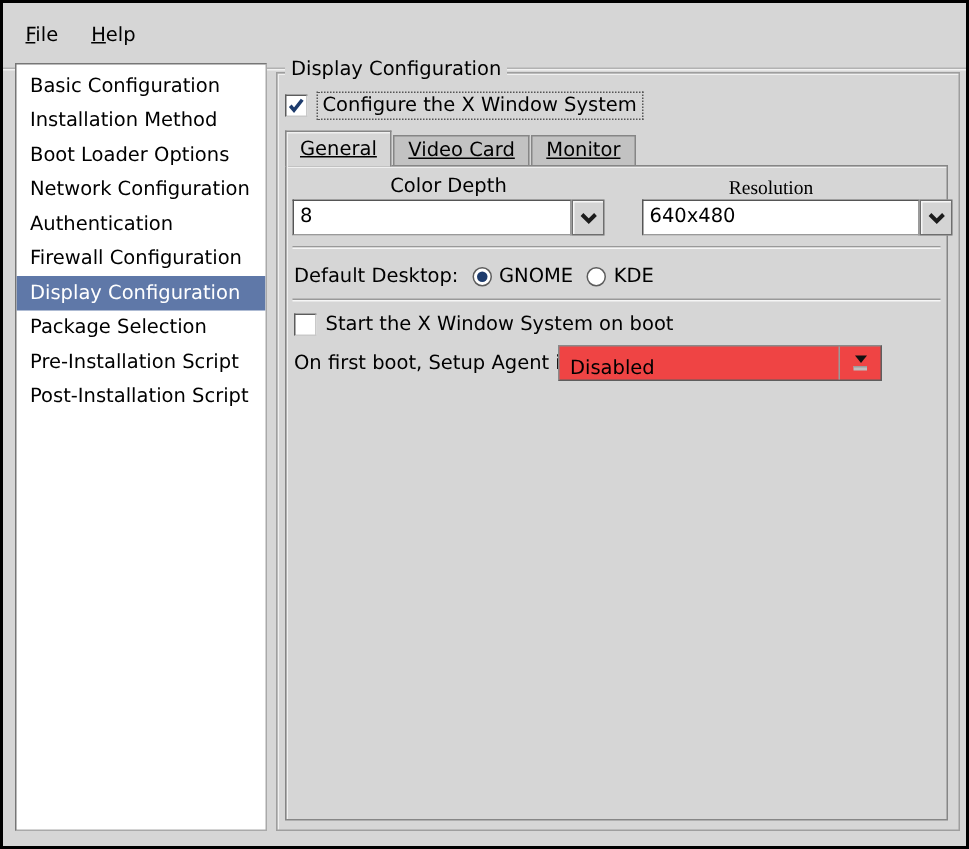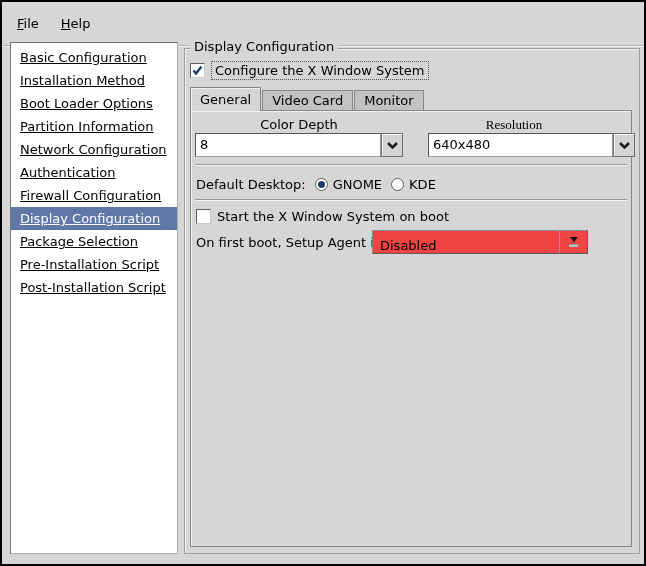--- a/index.html
+++ b/index.html
@@ -19,21 +19,21 @@
   }
   .menu-item { padding: 6px 11px; cursor: default; }
   .menu-item u { text-decoration: underline; }
 
   
   .sidebar {
     position: absolute; left: 8px; top: 40px; width: 168px; height: 512px;
     background: #fff; border: 1px solid; border-color: #767676 #a9a9a9 #a9a9a9 #767676;
     padding-top: 3px; overflow: hidden;
   }
-  .side-item { height: 23px; line-height: 23px; padding-left: 9px; white-space: nowrap; cursor: default; text-decoration: underline; }
+  .side-item { height: 23px; line-height: 23px; padding-left: 9px; white-space: nowrap; cursor: default; }
   .side-item.selected { background: #5f78a8; color: #fff; }
 
   
   .frame {
     position: absolute; left: 182px; top: 46px; width: 456px; height: 506px;
     border: 1px solid #9e9e9e; box-shadow: inset 1px 1px 0 #f0f0f0;
   }
   .frame-legend {
     position: absolute; left: 5px; top: -10px; padding: 0 4px;
     background: #d6d6d6; white-space: nowrap;
@@ -49,21 +49,21 @@
   .focus-label { border: 1px dotted #555; padding: 1px 3px; white-space: nowrap; }
   .plain-label { padding: 2px 0; white-space: nowrap; }
   .radio-row { display: flex; align-items: center; gap: 5px; }
   .radio {
     width: 13px; height: 13px; border-radius: 50%; background: #fff; flex: 0 0 auto;
     border: 1px solid #5c5c5c; display: flex; align-items: center; justify-content: center;
   }
   .radio .dot { width: 7px; height: 7px; border-radius: 50%; background: #1e3c6d; }
 
   
-  .tabs { position: absolute; left: 188px; top: 85px; display: flex; align-items: flex-end; height: 24px; }
+  .tabs { position: absolute; left: 188px; top: 85px; display: flex; align-items: flex-end; height: 24px; text-decoration: underline; }
   .tab {
     padding: 2px 9px 3px 9px; border: 1px solid #868686; border-bottom: none;
     background: #c2c2c2; margin-right: 1px; cursor: default; white-space: nowrap;
   }
   .tab.active {
     background: #d6d6d6; position: relative; z-index: 2;
     padding-top: 4px; padding-bottom: 4px; box-shadow: inset 1px 1px 0 #f0f0f0;
   }
   .notebook {
     position: absolute; left: 188px; top: 108px; width: 442px; height: 437px;
@@ -110,21 +110,20 @@
 
   <div class="menubar">
     <div class="menu-item"><u>F</u><span>ile</span></div>
     <div class="menu-item"><u>H</u><span>elp</span></div>
   </div>
 
   <div class="sidebar">
     <div class="side-item">Basic Configuration</div>
     <div class="side-item">Installation Method</div>
     <div class="side-item">Boot Loader Options</div>
-    <div class="side-item">Partition Information</div>
     <div class="side-item">Network Configuration</div>
     <div class="side-item">Authentication</div>
     <div class="side-item">Firewall Configuration</div>
     <div class="side-item selected">Display Configuration</div>
     <div class="side-item">Package Selection</div>
     <div class="side-item">Pre-Installation Script</div>
     <div class="side-item">Post-Installation Script</div>
   </div>
 
   <div class="frame">

